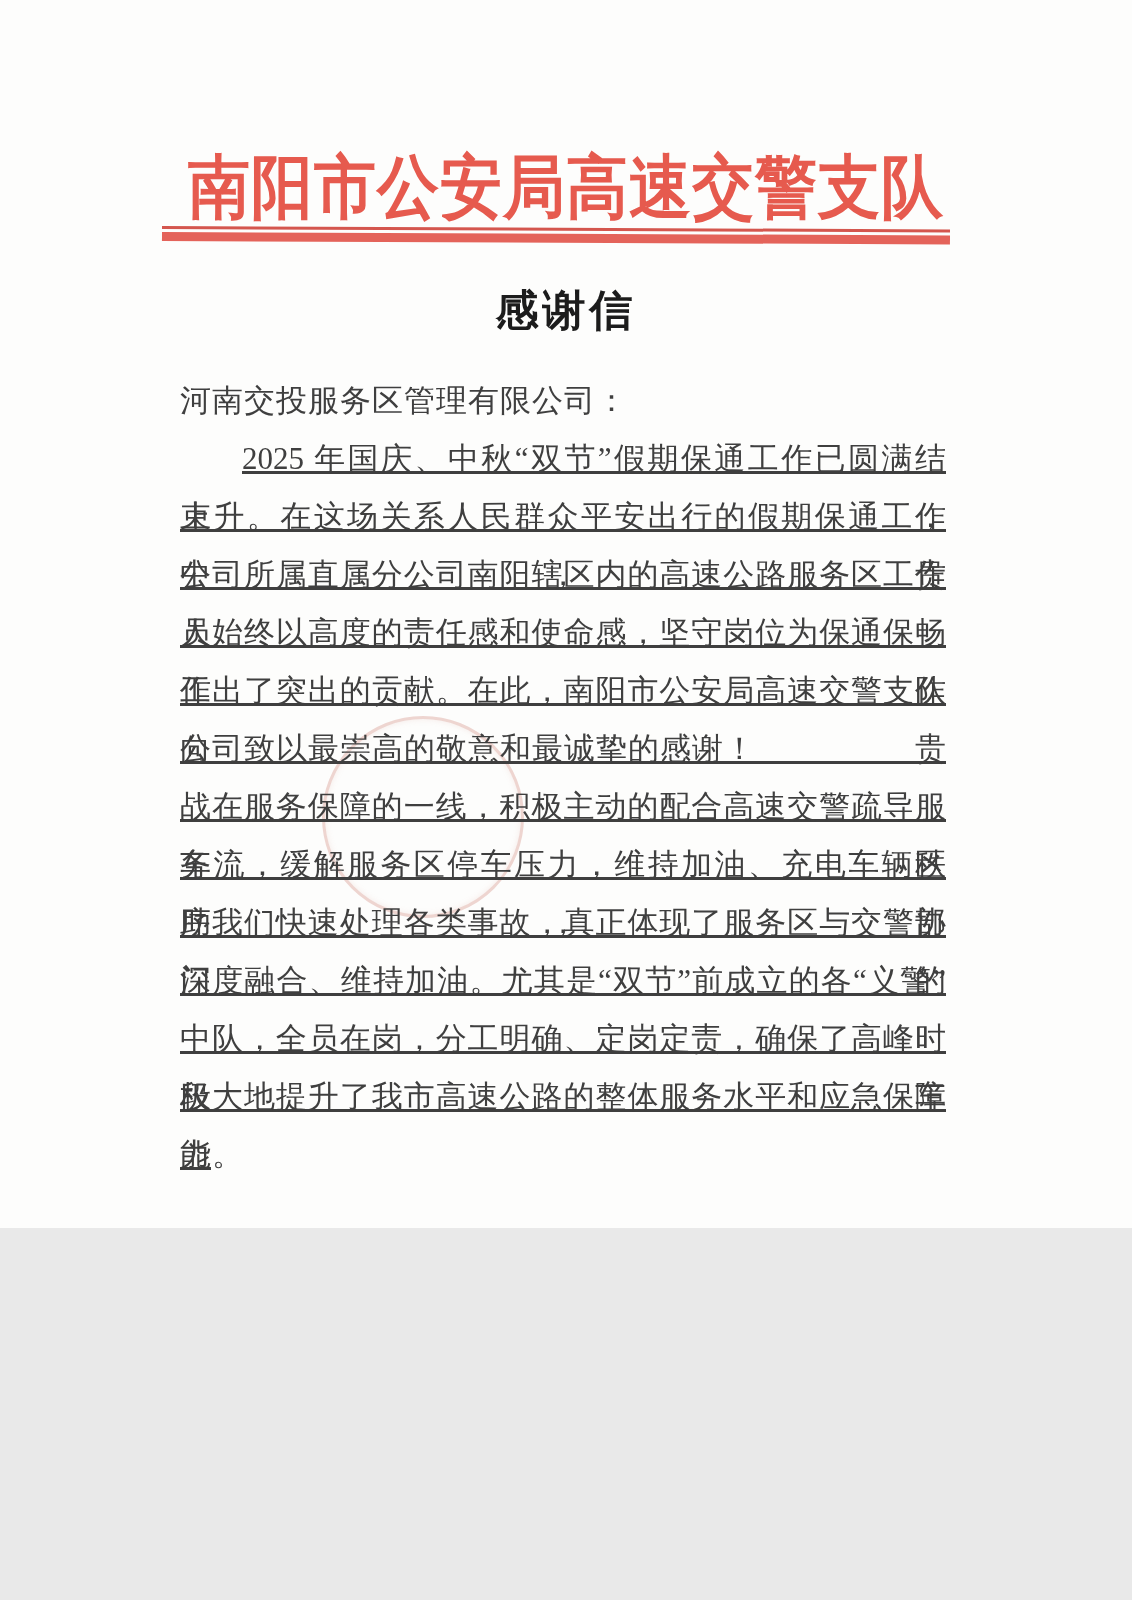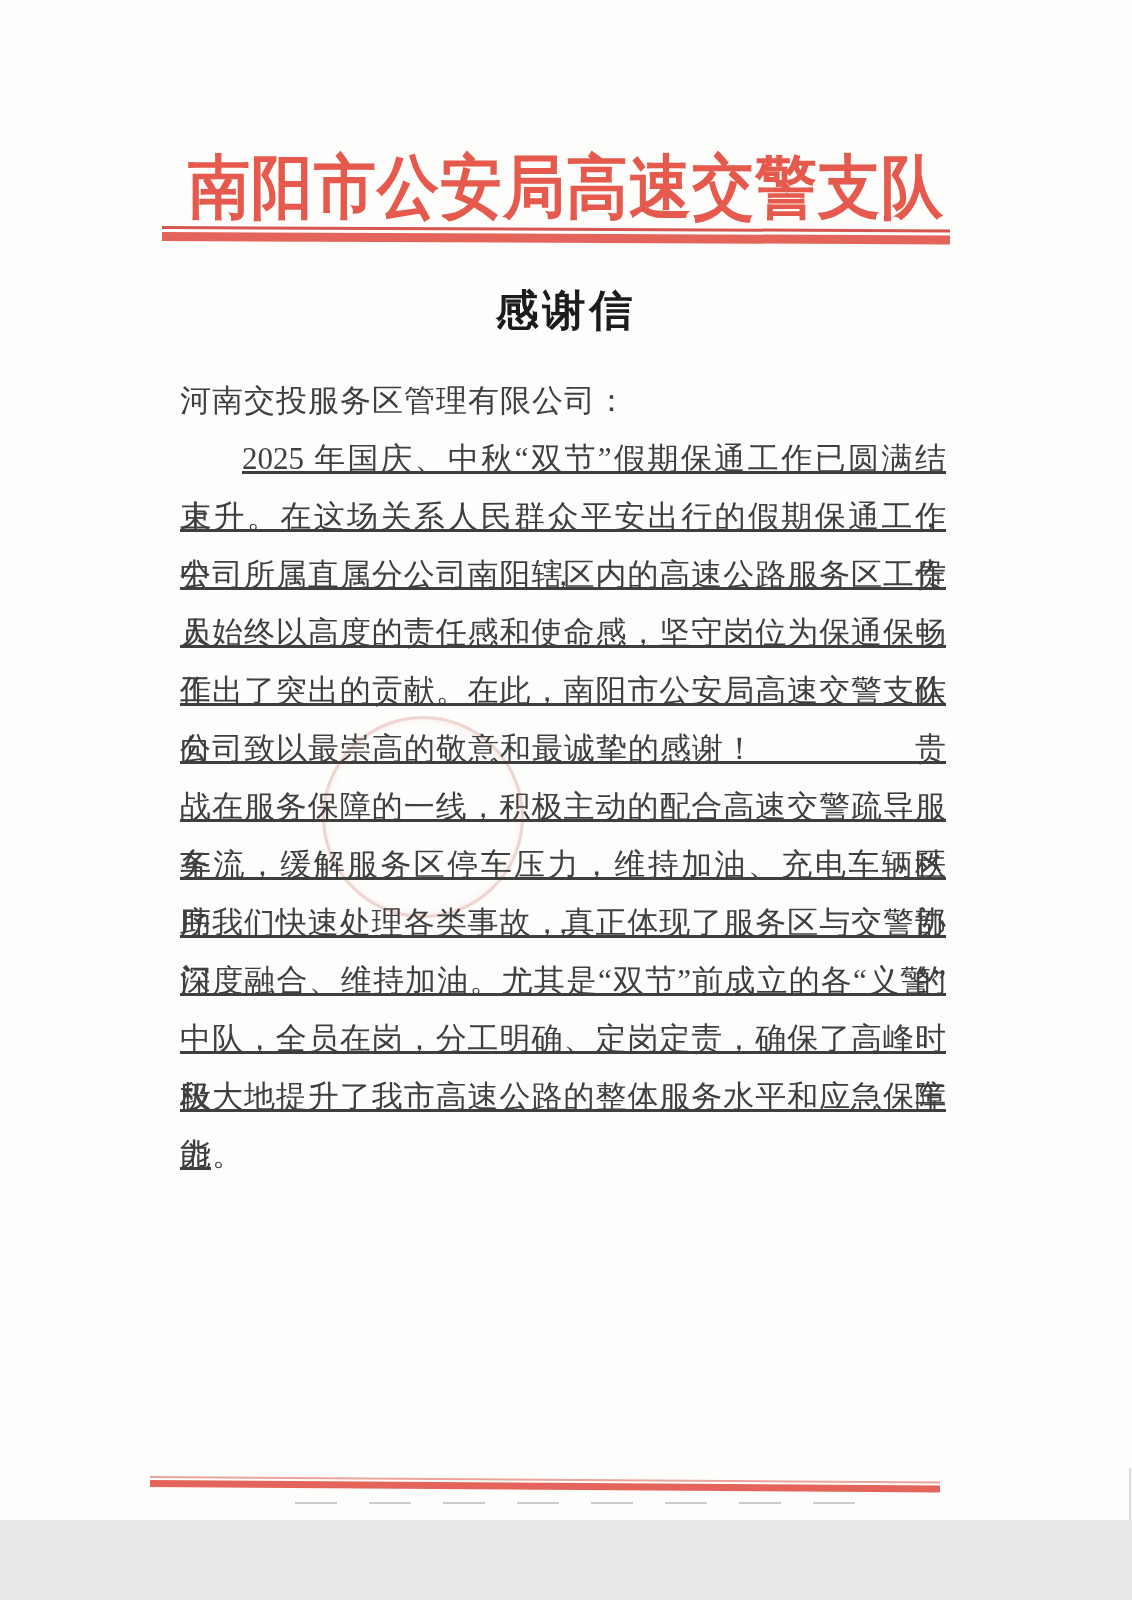--- a/index.html
+++ b/index.html
@@ -5,21 +5,21 @@
   :root{
     --title-red:#e65a4e;
     --rule-red:#e4635a;
     --rule-red-dark:#d4564e;
     --body-text:#3f3f3f;
     --paper:#fdfdfc;
   }
   html,body{margin:0;padding:0;background:#e9e9e9;}
   .page{
     position:relative;
-    width:1132px;height:1520px;
+    width:1132px;height:1228px;
     background:var(--paper);
     margin:0 auto;
     overflow:hidden;
     font-family:"Liberation Serif","DejaVu Serif",serif;
   }
   
   .letterhead-title{
     position:absolute;top:140px;left:0;width:100%;
     text-align:center;
     font-family:"Liberation Sans","DejaVu Sans",sans-serif;

